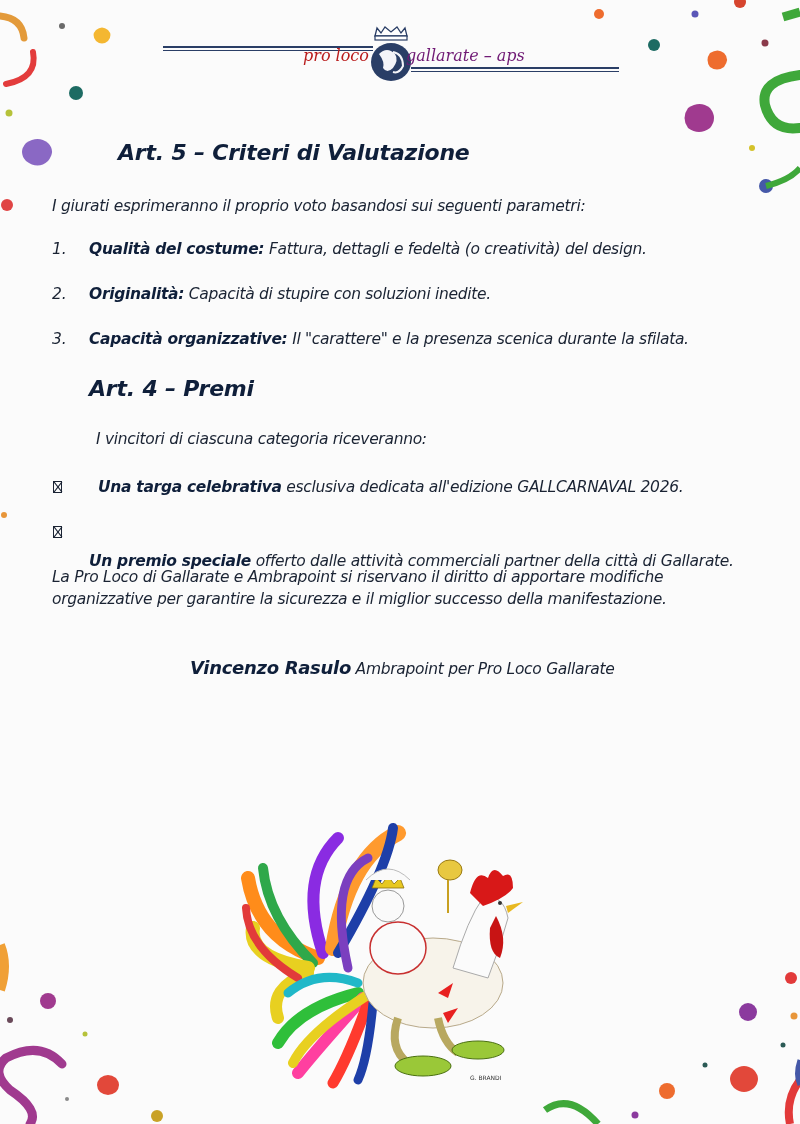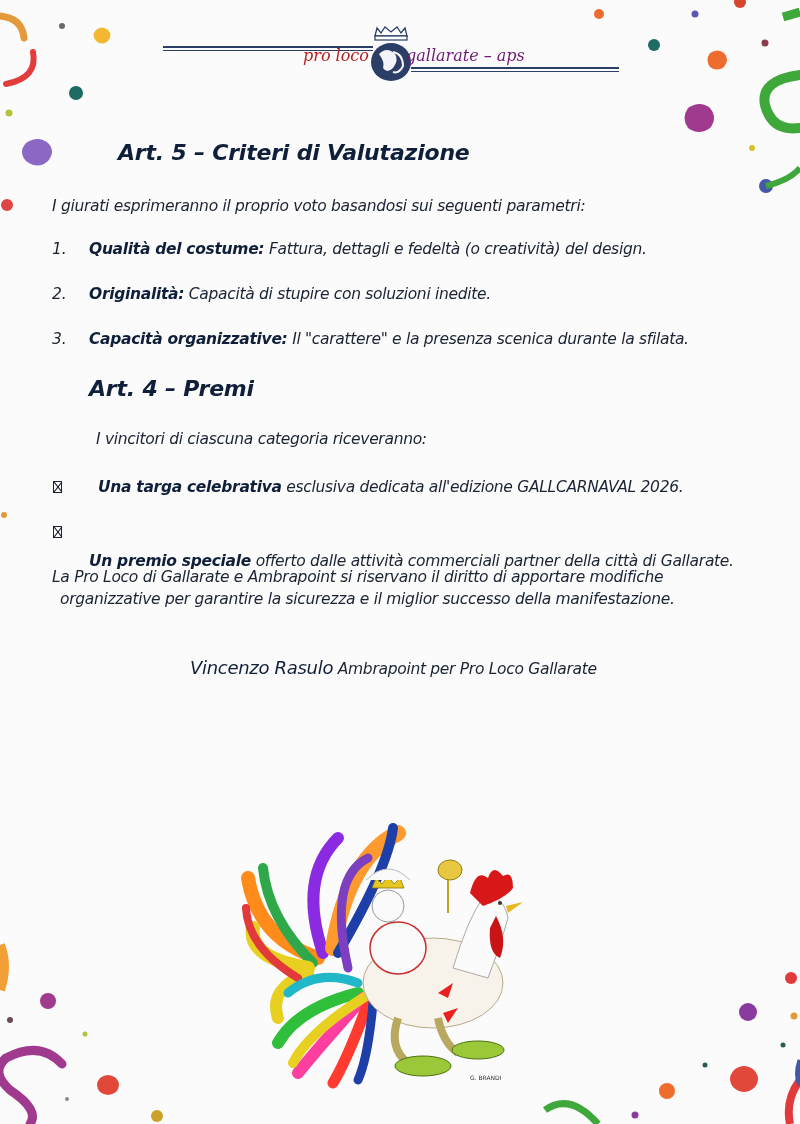--- a/index.html
+++ b/index.html
@@ -45,21 +45,21 @@
     }
     .bullet::before, .bullet::after {
       content: ""; position: absolute; left: 50%; top: 50%; width: 13px; height: 1px; background: #1a2333;
     }
     .bullet::before { transform: translate(-50%,-50%) rotate(52deg); }
     .bullet::after { transform: translate(-50%,-50%) rotate(-52deg); }
     .sig {
       position: absolute; left: 190px; top: 657px; white-space: nowrap;
       font-size: 15.5px; color: #1a2333; letter-spacing: -0.3px;
     }
-    .sig .name { font-size: 18px; font-weight: normal; font-style: italic; color: #0f1f3a; }
+    .sig .name { font-size: 18px; font-weight: bold; font-style: italic; color: #0f1f3a; }
     .sig .role { font-style: italic; }
     .illustration { position: absolute; left: 238px; top: 818px; width: 290px; height: 272px; }
   </style>
 </head>
 <body>
 
 <div class="page">
 
   <svg class="confetti" width="800" height="1124" viewBox="0 0 800 1124">
 
@@ -148,21 +148,21 @@
       <span class="bullet" style="left:53px; top:481px;"></span>
       <p class="p" style="left:98px; top:478px;"><b>Una targa celebrativa</b><span> esclusiva dedicata all'edizione GALLCARNAVAL 2026.</span></p>
     </div>
     <div>
       <span class="bullet" style="left:53px; top:526px;"></span>
       <p class="p" style="left:89px; top:522px;margin-top:30px;"><b>Un premio speciale</b><span> offerto dalle attività commerciali partner della città di Gallarate.</span></p>
     </div>
   </div>
 
   <p class="p" style="left:52px; top:568px;">La Pro Loco di Gallarate e Ambrapoint si riservano il diritto di apportare modifiche</p>
-  <p class="p" style="left:52px; top:590px;margin-left:8px;">organizzative per garantire la sicurezza e il miglior successo della manifestazione.</p>
+  <p class="p" style="left:52px; top:590px;">organizzative per garantire la sicurezza e il miglior successo della manifestazione.</p>
 
   <div class="sig">
     <span class="name">Vincenzo Rasulo</span><span class="role"> Ambrapoint per Pro Loco Gallarate</span>
   </div>
 
   <svg class="illustration" viewBox="0 0 290 272">
 
     <path d="M80,140 Q20,120 10,60" stroke="#ff8c1a" stroke-width="14" fill="none" stroke-linecap="round"></path>
     <path d="M85,135 Q60,60 100,20" stroke="#8a2be2" stroke-width="12" fill="none" stroke-linecap="round"></path>
     <path d="M95,130 Q110,40 160,15" stroke="#ff9a2e" stroke-width="16" fill="none" stroke-linecap="round"></path>

